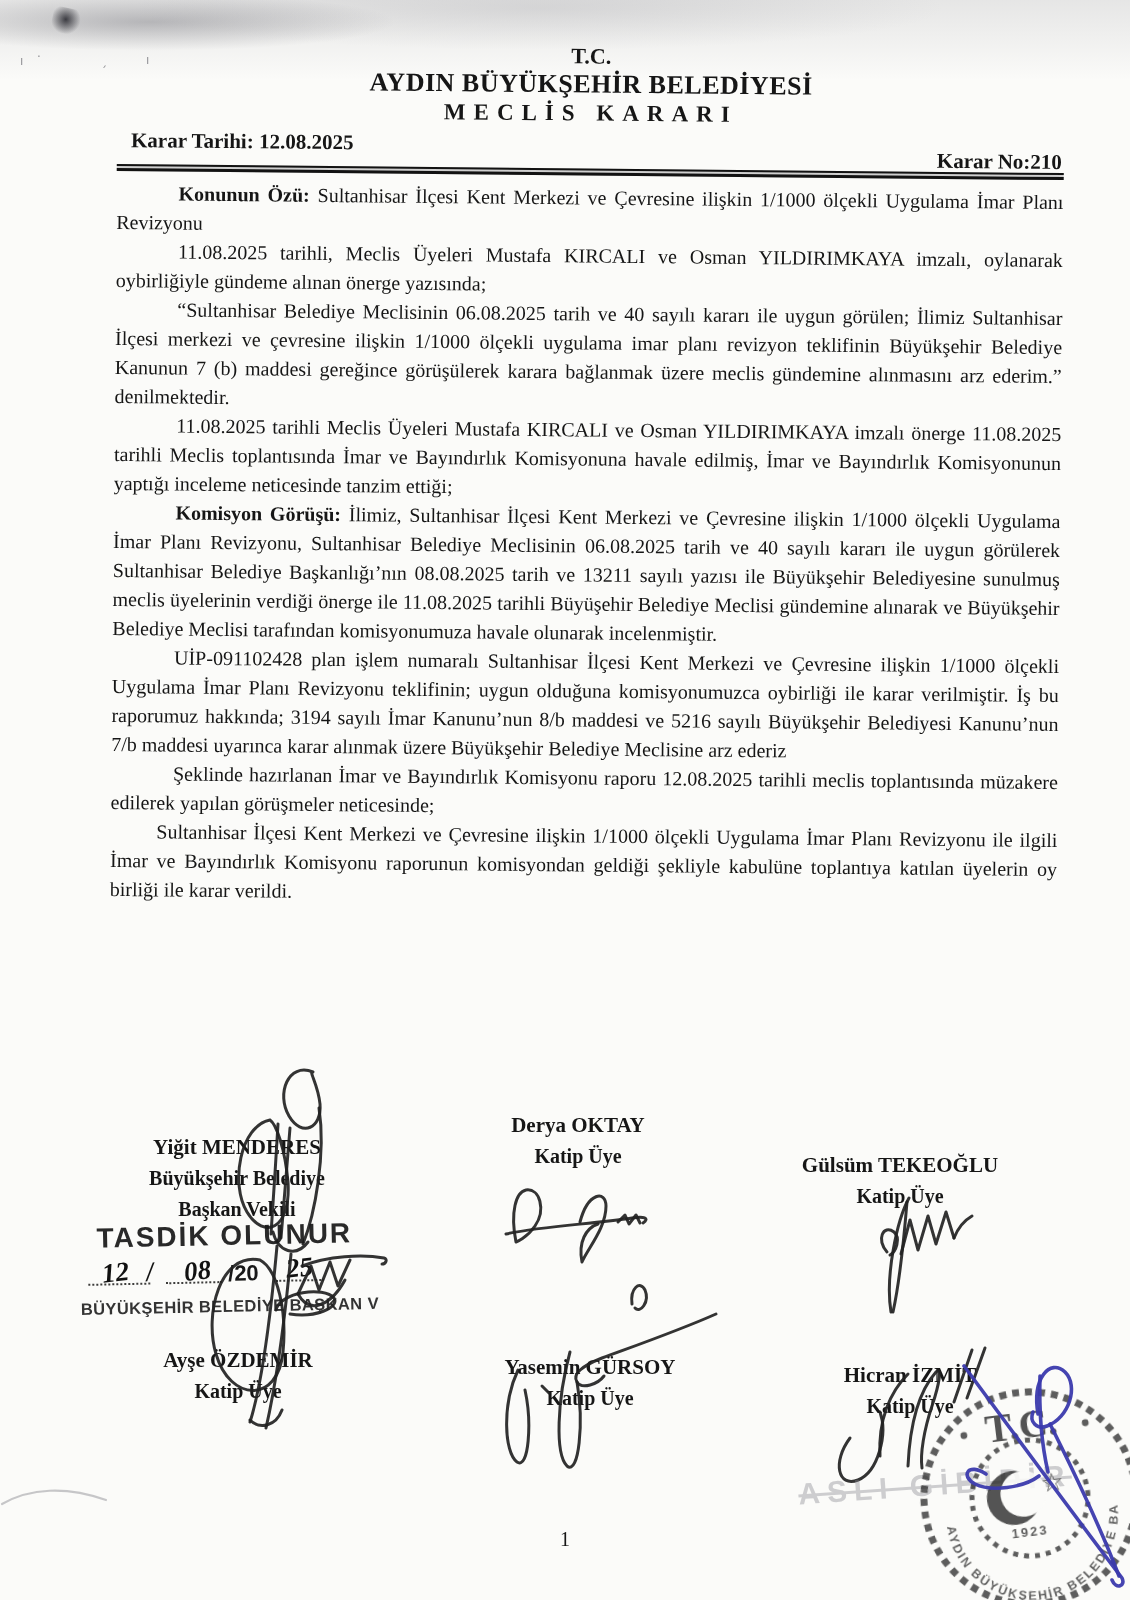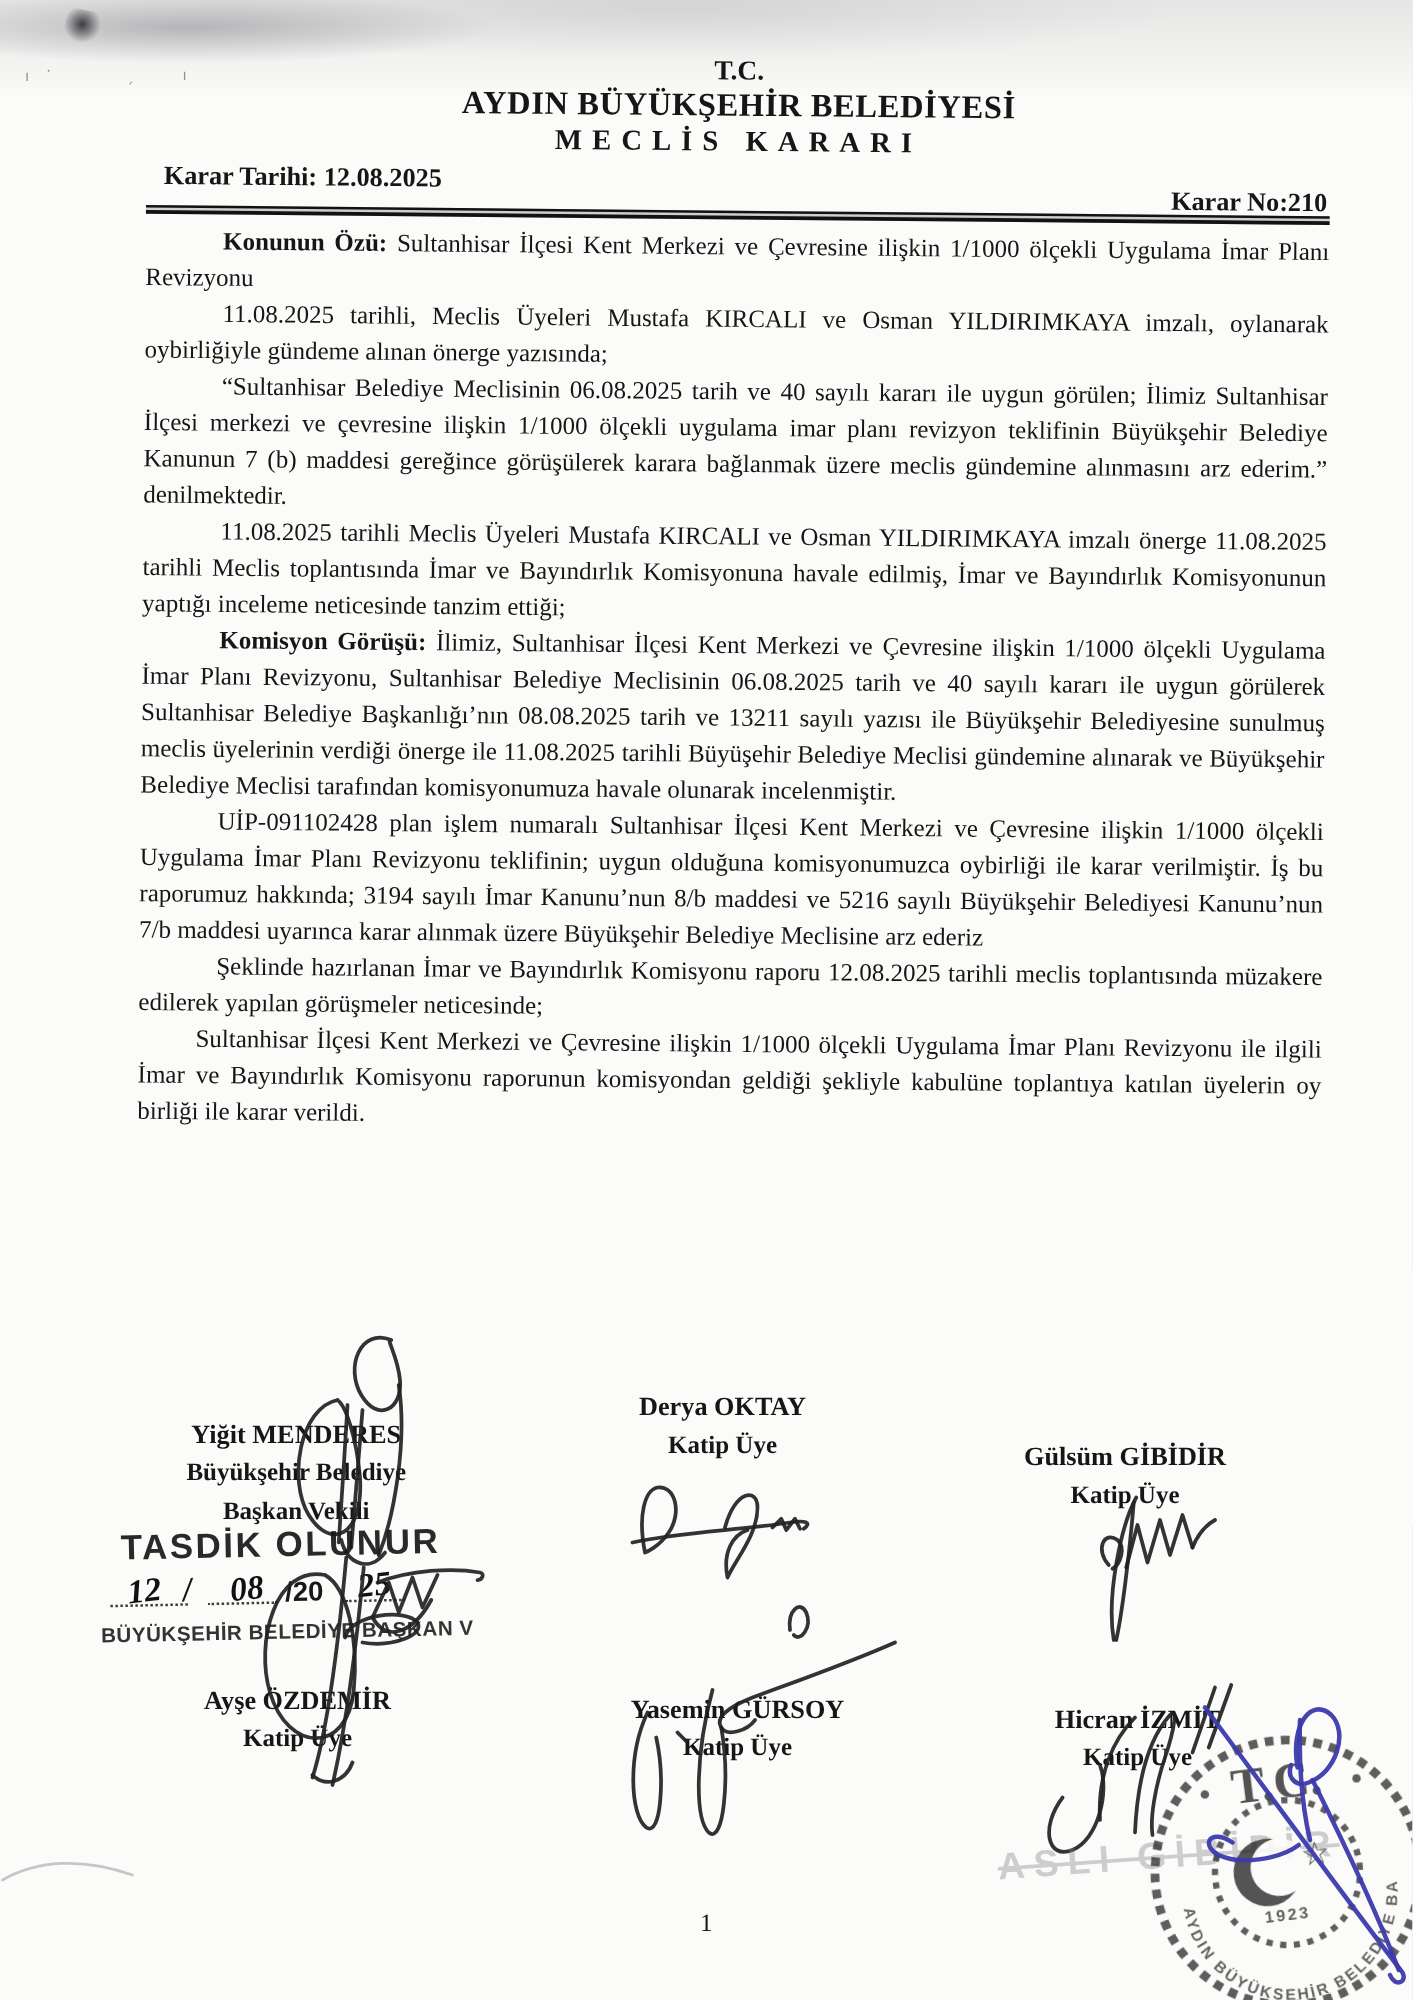--- a/index.html
+++ b/index.html
@@ -130,21 +130,21 @@
     <div class="tt">Katip Üye</div>
   </div>
   <svg class="ink" style="left:500px;top:1180px;" width="170" height="90" viewBox="0 0 170 90">
     <path d="M16,62 C10,32 16,12 26,10 C40,8 46,30 35,46 C27,58 16,62 16,62"></path>
     <path d="M6,54 C42,46 94,44 132,38 C144,36 150,38 143,43"></path>
     <path d="M80,42 C88,12 106,10 106,26 C106,48 88,68 82,82 C78,62 86,48 98,44"></path>
     <path d="M118,42 l7,-7 l4,9 l7,-9 l4,8"></path>
   </svg>
 
   <div class="sig" style="left:770px;top:1150px;width:260px;">
-    <div class="nm">Gülsüm GİBİDİR</div>
+    <div class="nm">Gülsüm TEKEOĞLU</div>
     <div class="tt">Katip Üye</div>
   </div>
   <svg class="ink" style="left:845px;top:1190px;" width="140" height="125" viewBox="0 0 140 125">
     <path d="M46,122 C40,86 52,30 64,8"></path>
     <path d="M42,62 C31,50 38,34 49,42 C56,48 51,62 45,65"></path>
     <path d="M56,64 L65,30 L73,60 L83,26 L91,54 L101,22 L109,48"></path>
     <path d="M109,48 C113,38 120,30 127,26"></path>
     <path d="M62,12 C58,60 52,104 48,122"></path>
   </svg>
 

